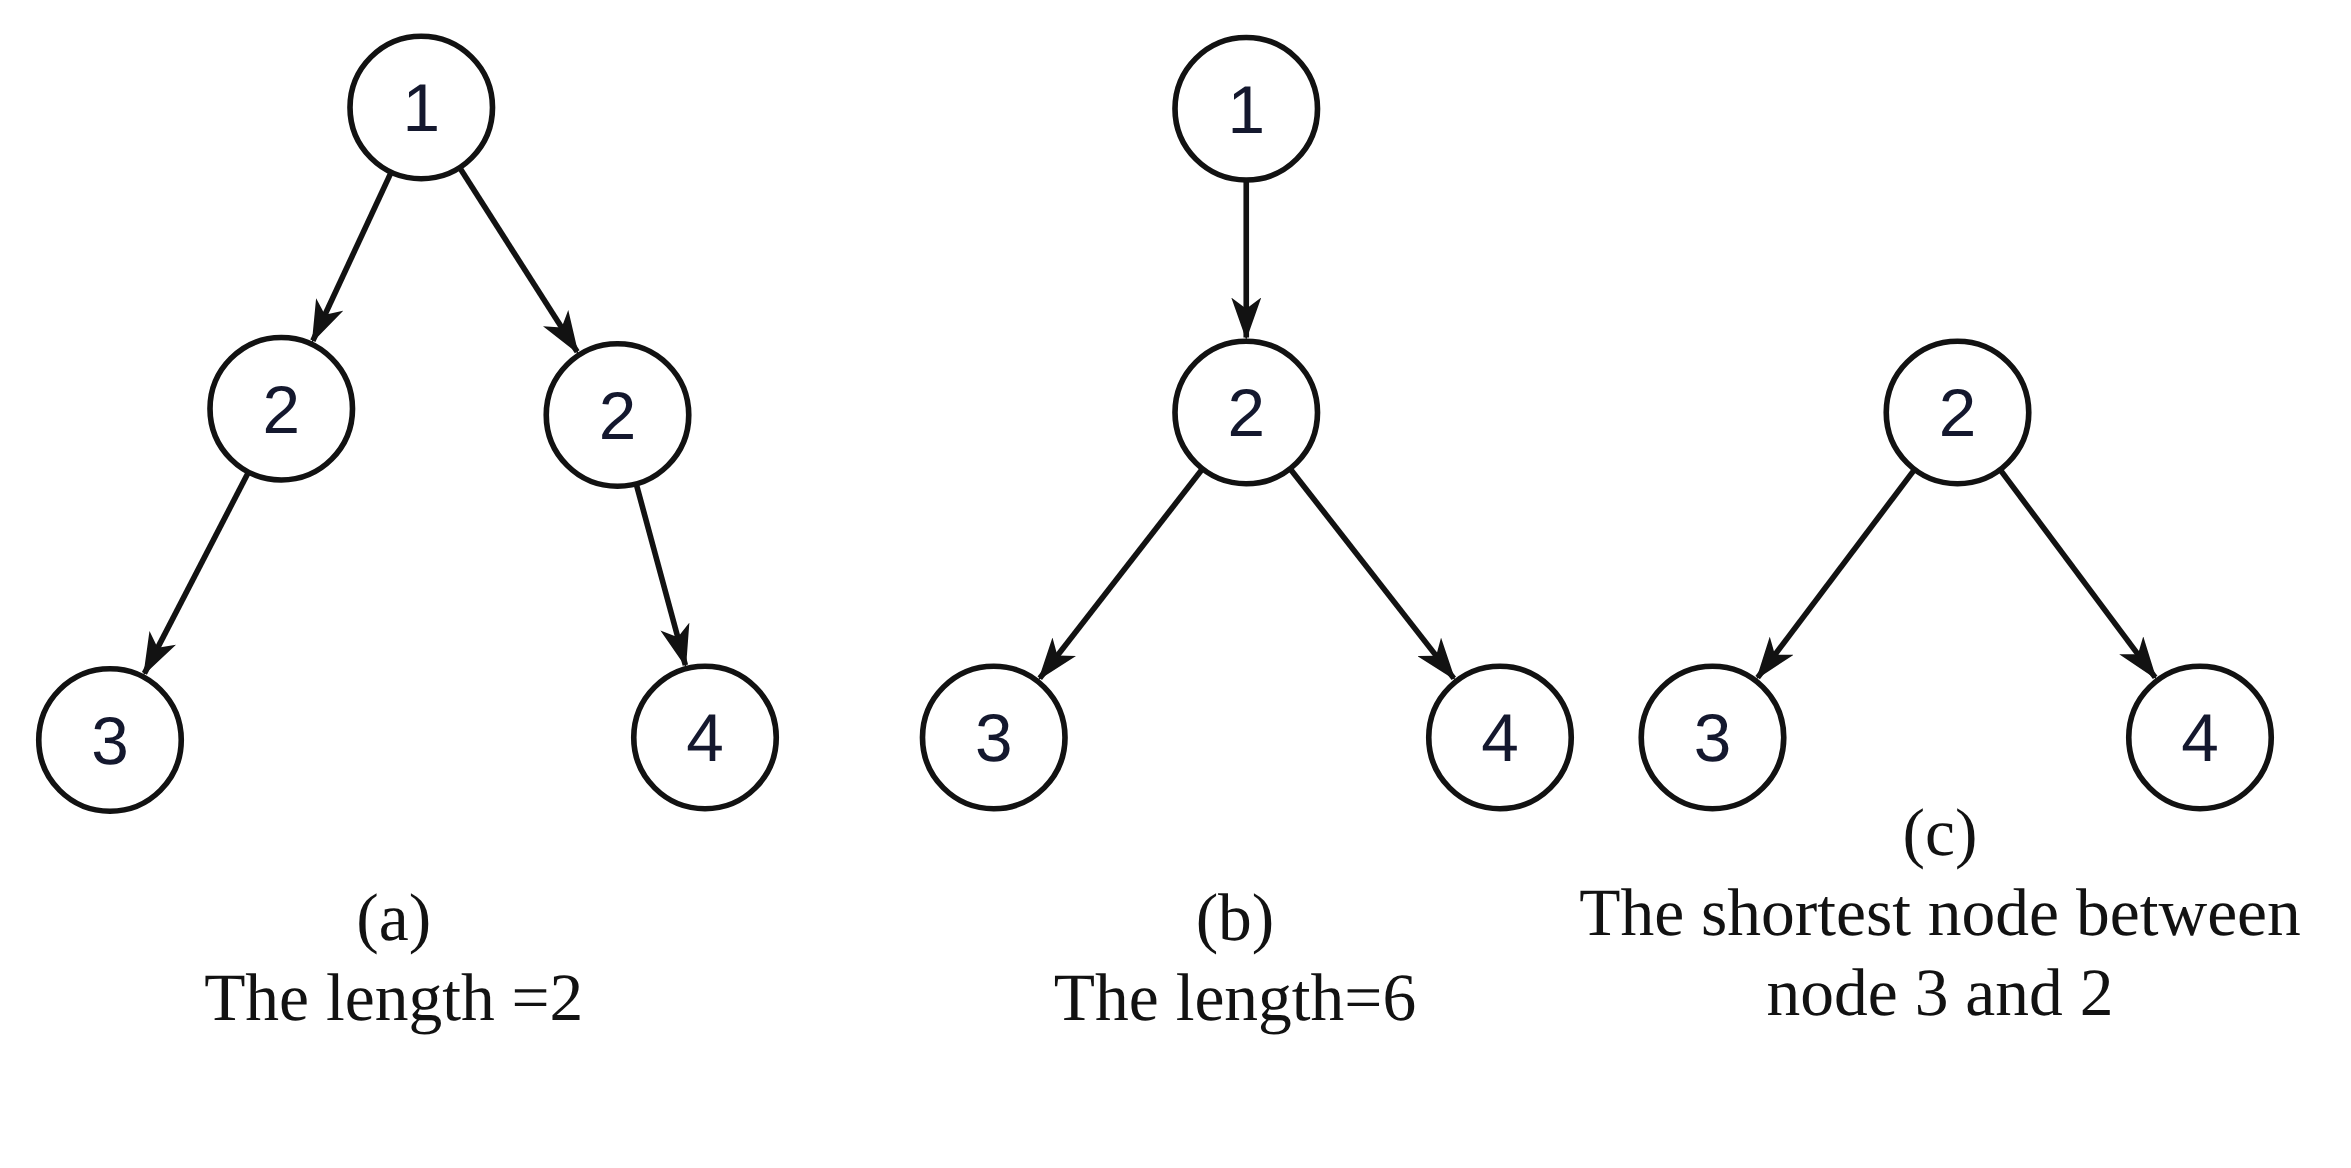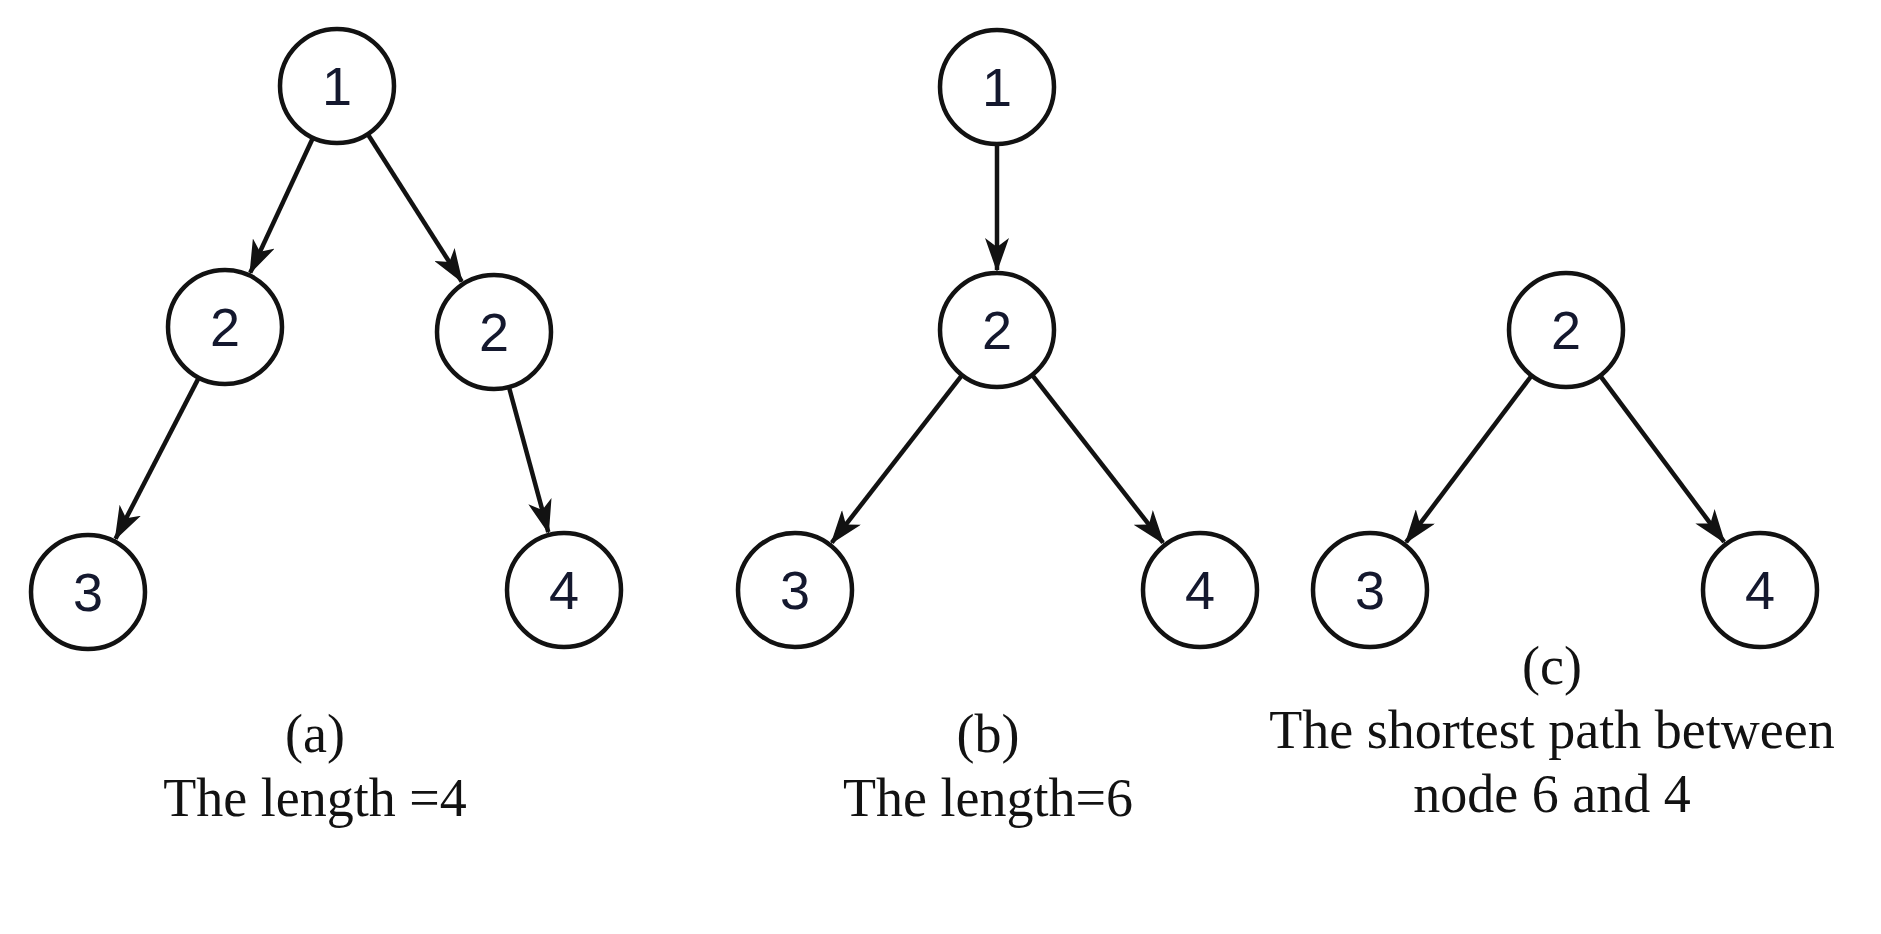--- a/index.html
+++ b/index.html
@@ -113,27 +113,27 @@
         </g>
         <g>
           <circle cx="1760" cy="590" r="57" fill="#ffffff" stroke="#121212" stroke-width="4.5"></circle>
           <text x="1760" y="609" text-anchor="middle" fill="#14182e" class="node-digit">4</text>
         </g>
       </g>
     </svg>
 
   <div class="caption" id="cap-a">
     <div>(a)</div>
-    <div>The length =4</div>
+    <div>The length =2</div>
   </div>
 
   <div class="caption" id="cap-b">
     <div>(b)</div>
     <div>The length=6</div>
   </div>
 
   <div class="caption" id="cap-c">
     <div>(c)</div>
-    <div>The shortest path between</div>
-    <div>node 6 and 4</div>
+    <div>The shortest node between</div>
+    <div>node 3 and 2</div>
   </div>
 
 </div>
 
 </body></html>

